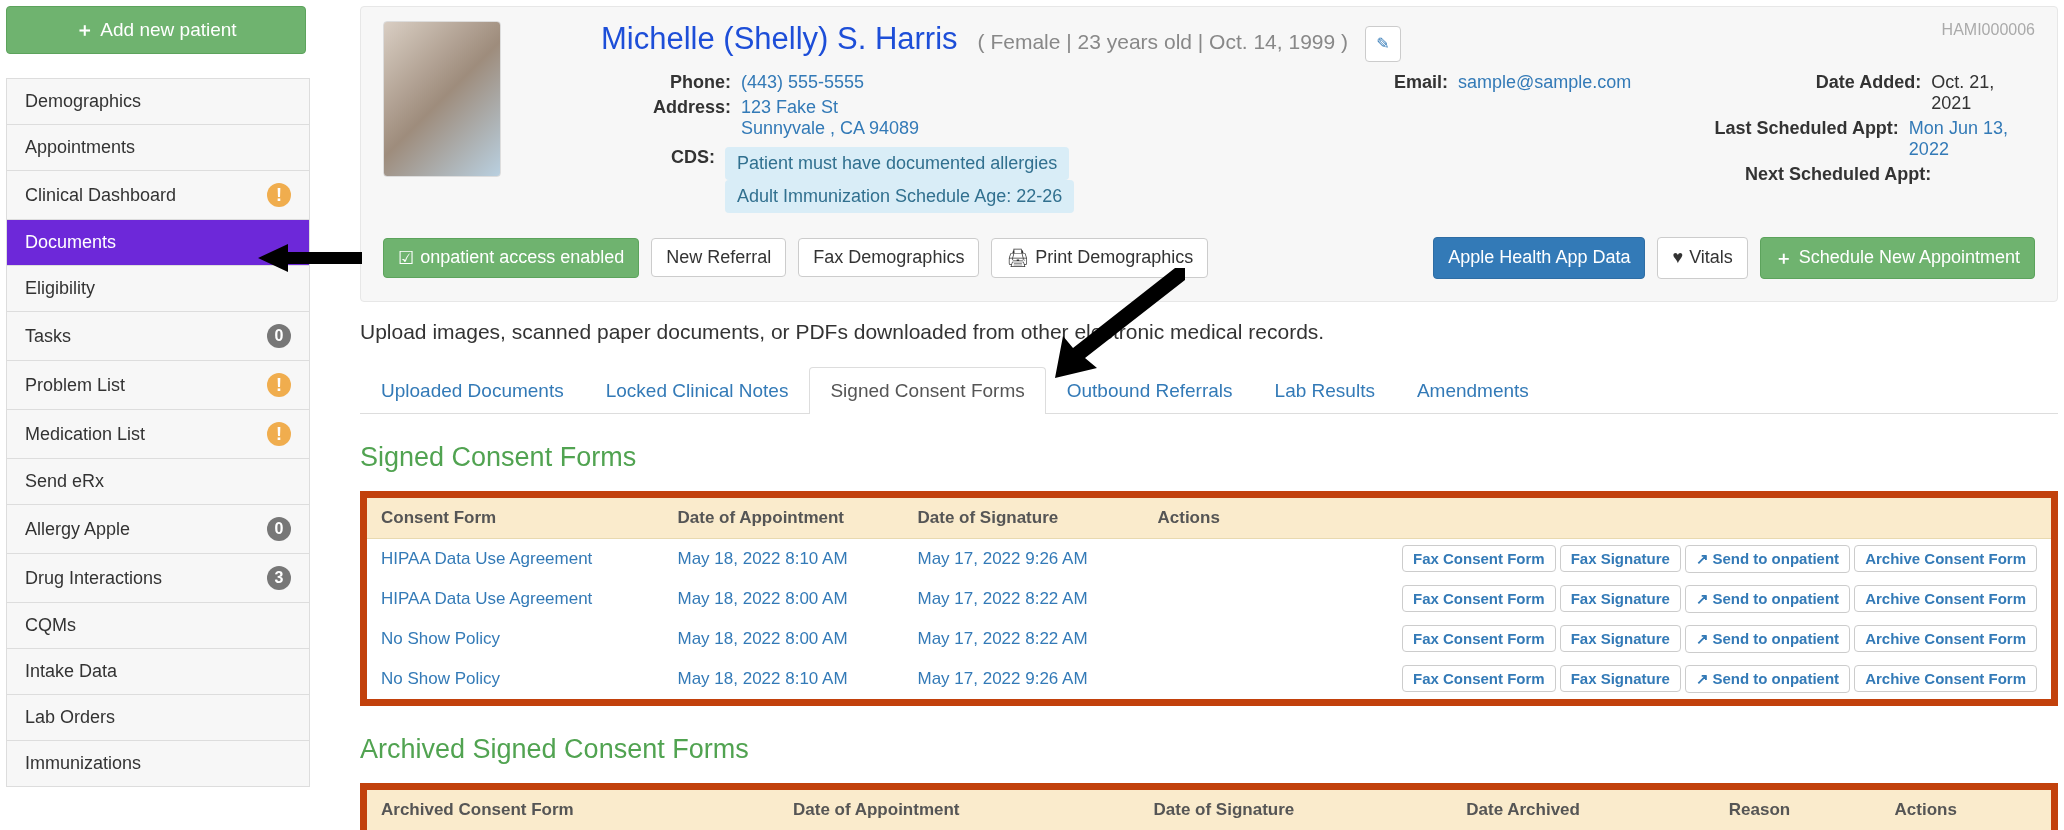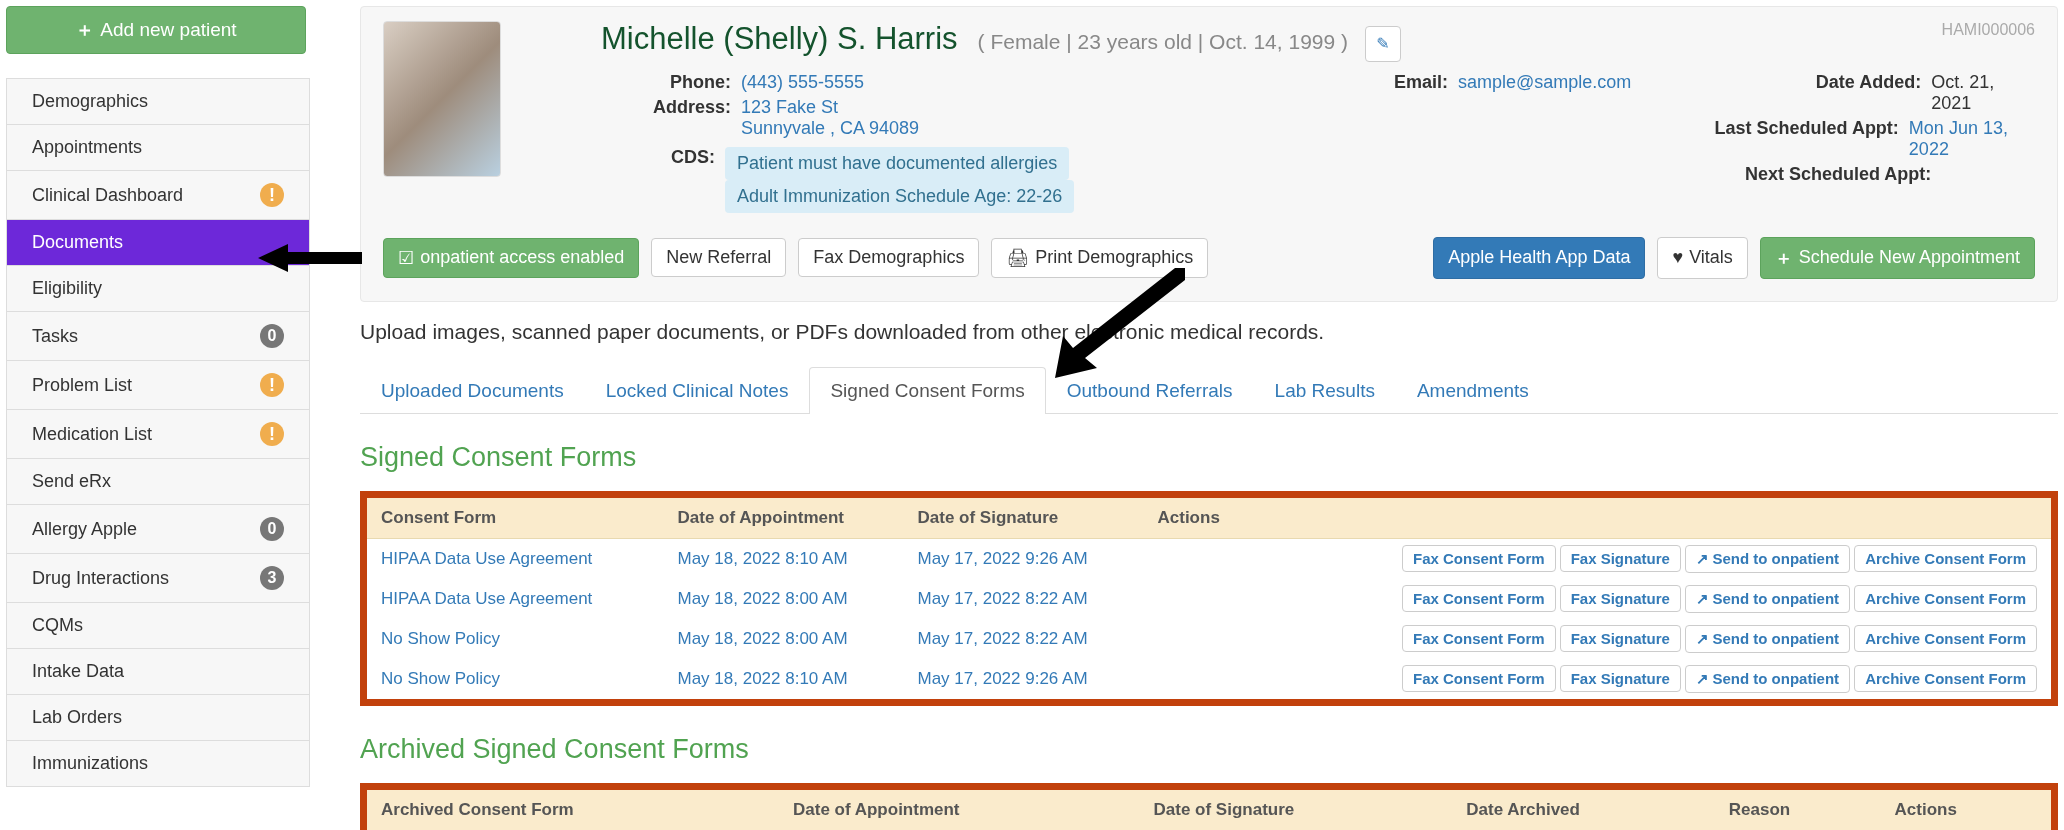--- a/index.html
+++ b/index.html
@@ -27,21 +27,21 @@
     white-space: nowrap;
   }
   .btn-green { background:#6fb36f; border-color:#5ca35c; color:#fff; }
   .btn-blue  { background:#337ab7; border-color:#2e6da4; color:#fff; }
   .add-patient { width: 300px; justify-content:center; font-size:19px; padding:10px 14px; }
   .plus { font-weight:bold; margin-right:6px; }
 
   .nav { margin-top: 24px; border-top:1px solid #ddd; }
   .nav-item {
     display:flex; align-items:center; justify-content:space-between;
-    padding: 12px 25px;
+    padding: 12px 18px;
     background:#f7f7f7;
     border:1px solid #ddd;
     border-top:none;
     color:#333;
     cursor:pointer;
     font-size:18px;
   }
   .nav-item.active { background:#6d28d9; color:#fff; }
   .badge-warn {
     display:inline-flex; align-items:center; justify-content:center;
@@ -60,21 +60,21 @@
     border-radius:4px;
     padding: 14px 22px 22px 22px;
     position:relative;
   }
   .ph-top { display:flex; }
   .avatar {
     width:118px; height:156px; border:1px solid #ddd; border-radius:4px;
     background: linear-gradient(135deg,#d9cec3 0%, #9e8c7c 50%, #b9d0e0 100%);
     flex:0 0 118px; margin-right:100px;
   }
-  .ph-name { font-size:31px; font-weight:500; color:#14532d; }
+  .ph-name { font-size:31px; font-weight:500; color:#1d4ed8; }
   .ph-id { position:absolute; top:14px; right:22px; color:#aaa; font-size:16px; }
   .ph-demo { color:#888; font-size:21px; }
   .ph-info { margin-top:10px; display:flex; gap:40px; }
   .ph-col { }
   .ph-row { display:flex; margin-bottom:4px; }
   .ph-label { text-align:right; font-weight:700; color:#333; width:140px; padding-right:10px; }
   .ph-label-wide { width:270px; }
   .ph-val-link { color:#337ab7; }
   .ph-icon-btn {
     display:inline-flex; align-items:center; justify-content:center;

